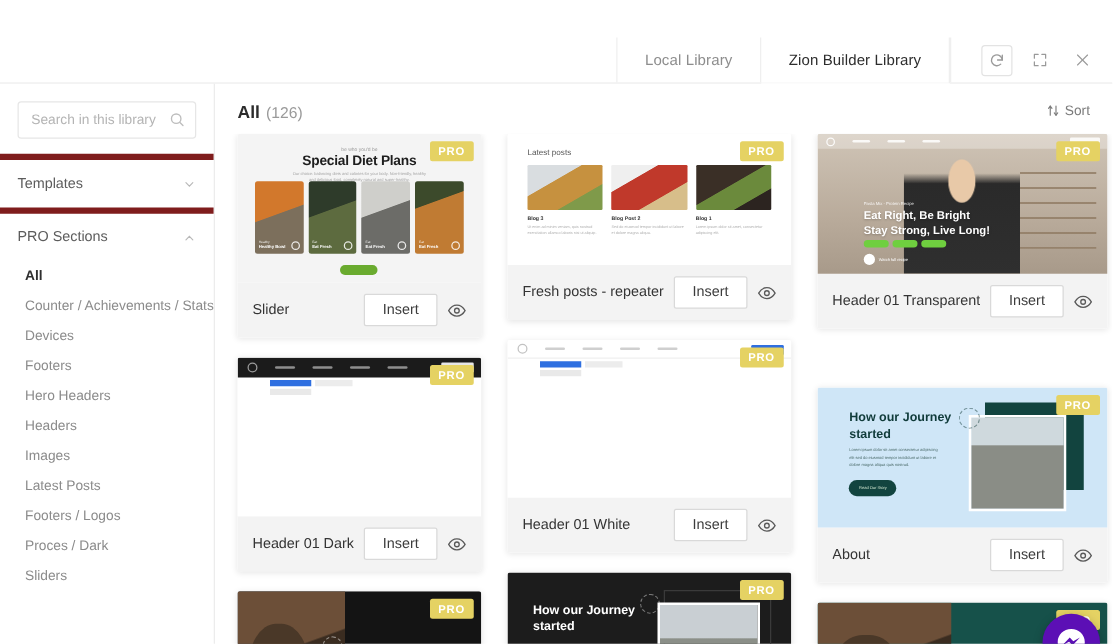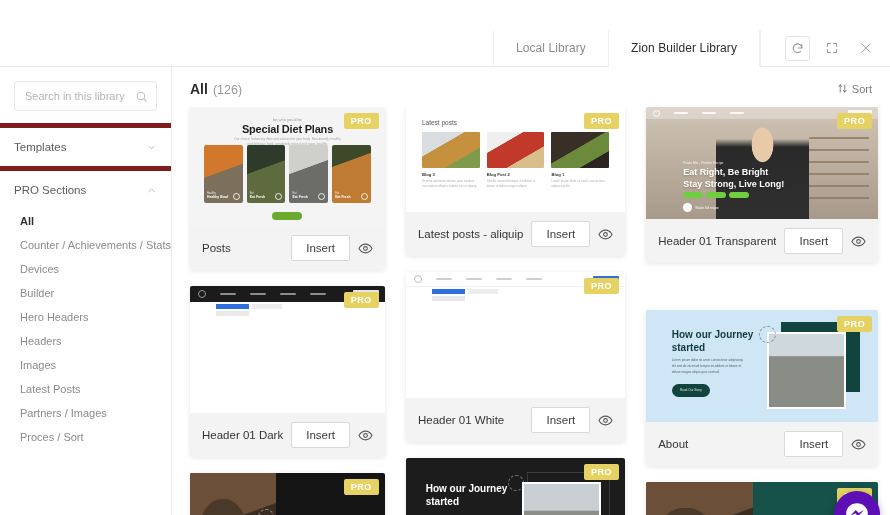--- a/index.html
+++ b/index.html
@@ -337,27 +337,28 @@
           <span class="chev">
             <svg width="11" height="11" viewBox="0 0 24 24" fill="none" stroke="currentColor" stroke-width="2" stroke-linecap="round">
                 <polyline points="6 15 12 9 18 15"></polyline>
               </svg>
           </span>
         </div>
         <div class="group-items">
           <div class="nav-item active"><span>All</span></div>
           <div class="nav-item"><span>Counter / Achievements / Stats</span></div>
           <div class="nav-item"><span>Devices</span></div>
-          <div class="nav-item"><span>Builder</span></div>
+          <div class="nav-item"><span>Footers</span></div>
           <div class="nav-item"><span>Hero Headers</span></div>
           <div class="nav-item"><span>Headers</span></div>
           <div class="nav-item"><span>Images</span></div>
           <div class="nav-item"><span>Latest Posts</span></div>
-          <div class="nav-item"><span>Partners / Images</span></div>
-          <div class="nav-item"><span>Proces / Sort</span></div>
+          <div class="nav-item"><span>Footers / Logos</span></div>
+          <div class="nav-item"><span>Proces / Dark</span></div>
+          <div class="nav-item"><span>Sliders</span></div>
         </div>
       </div>
 
     </div>
 
     <div class="main">
 
       <div class="main-head">
         <span class="main-title">All</span>
         <span class="main-count">(126)</span>
@@ -400,21 +401,21 @@
                   </div>
                   <div class="sm-cell" style="background:linear-gradient(160deg,#3c4a2b 0 30%,#c07b33 31% 100%)">
                     <div class="sm-cap"><i>Eat</i><span>Eat Fresh</span></div>
                     <div class="sm-dot"></div>
                   </div>
                 </div>
                 <div class="sm-pill"></div>
               </div>
             </div>
             <div class="card-foot">
-              <div class="card-title">Posts</div>
+              <div class="card-title">Slider</div>
               <button class="insert-btn">Insert</button>
               <span class="eye-btn">
                 <svg width="15" height="15" viewBox="0 0 24 24" fill="none" stroke="currentColor" stroke-width="1.7">
                   <path d="M1.5 12S5.5 5 12 5s10.5 7 10.5 7-4 7-10.5 7S1.5 12 1.5 12z"></path>
                     <circle cx="12" cy="12" r="3"></circle>
                 </svg>
               </span>
             </div>
           </div>
 
@@ -487,21 +488,21 @@
                   </div>
                   <div class="lp-c">
                     <div class="lp-img" style="background:linear-gradient(150deg,#3a2f26 0 45%,#6b8a3c 46% 75%,#2c2420 76% 100%)"></div>
                     <div class="lp-t">Blog 1</div>
                     <div class="lp-d">Lorem ipsum dolor sit amet, consectetur adipiscing elit.</div>
                   </div>
                 </div>
               </div>
             </div>
             <div class="card-foot">
-              <div class="card-title">Latest posts - aliquip</div>
+              <div class="card-title">Fresh posts - repeater</div>
               <button class="insert-btn">Insert</button>
               <span class="eye-btn">
                 <svg width="15" height="15" viewBox="0 0 24 24" fill="none" stroke="currentColor" stroke-width="1.7">
                   <path d="M1.5 12S5.5 5 12 5s10.5 7 10.5 7-4 7-10.5 7S1.5 12 1.5 12z"></path>
                     <circle cx="12" cy="12" r="3"></circle>
                 </svg>
               </span>
             </div>
           </div>
 

